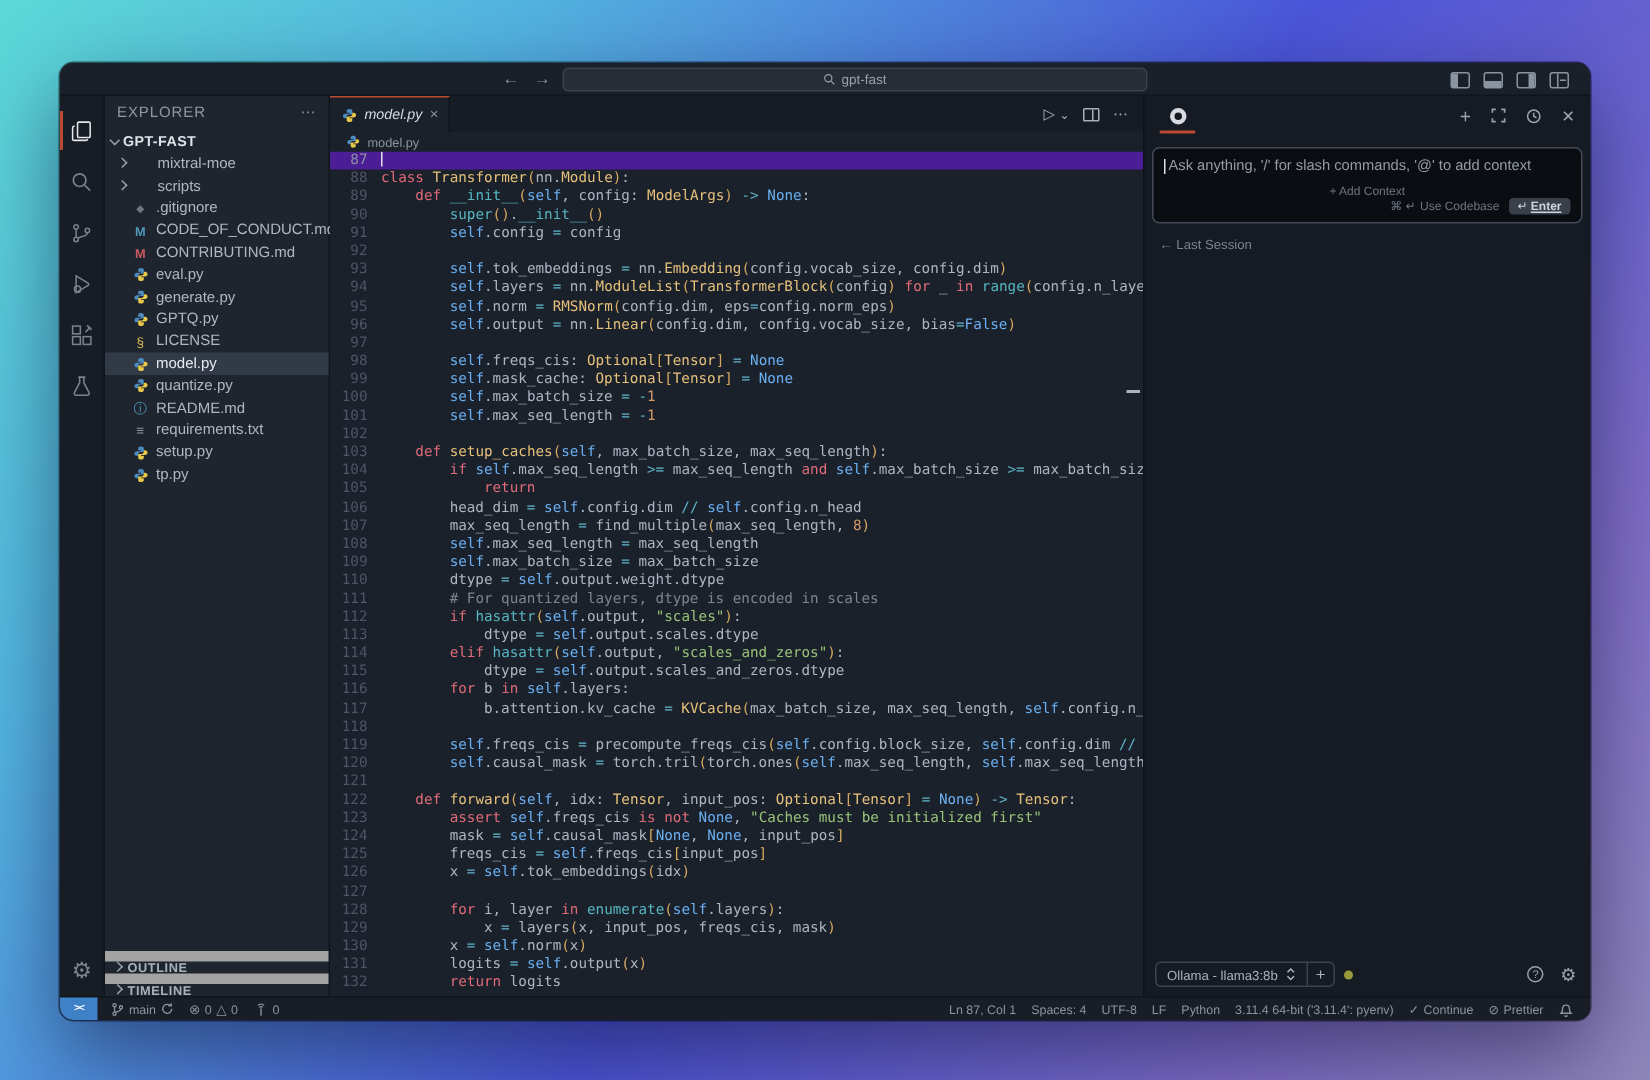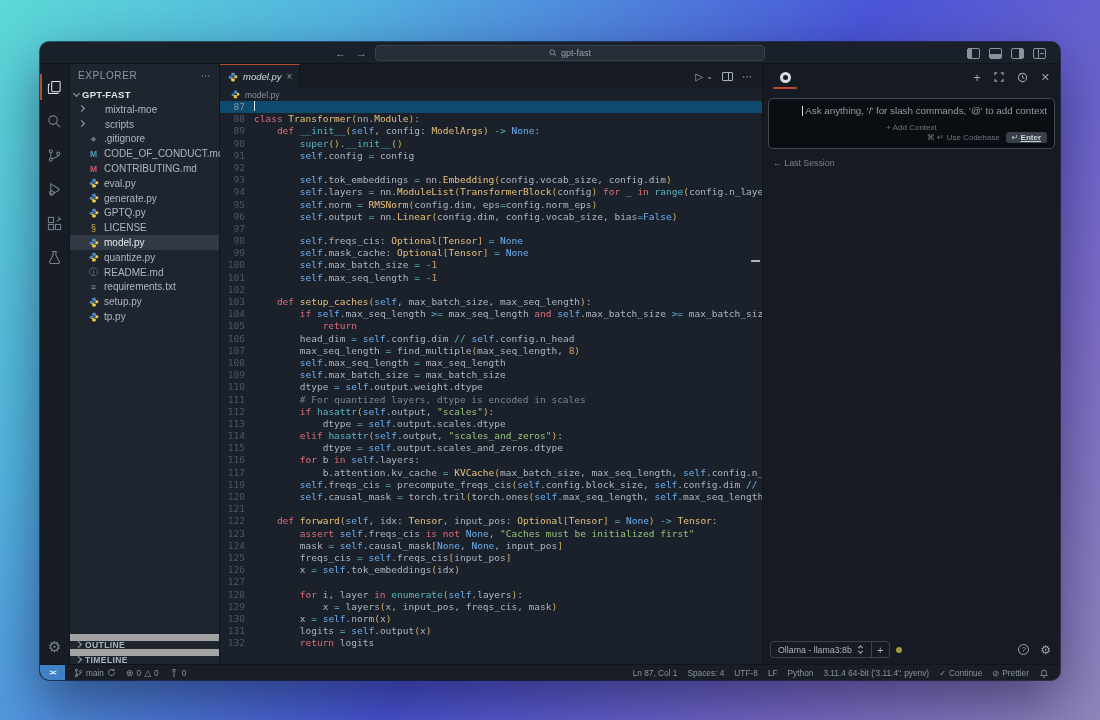--- a/index.html
+++ b/index.html
@@ -66,40 +66,40 @@
   .tab{ width:80px; background:#1b212b; border-top:1px solid var(--accent); border-right:1px solid #10141b;
     display:flex; align-items:center; gap:5px; padding:0 7px; font-size:9.5px; color:#d4d9df; font-style:italic; }
   .tab .close{ margin-left:auto; color:#8d96a0; font-style:normal; font-size:10px; }
   .tab-actions{ margin-left:auto; display:flex; align-items:center; gap:9px; padding-right:10px; color:#a7b0ba; font-size:10px; }
   .split-ic{ width:11px; height:9px; border:1px solid #a7b0ba; border-radius:1px; position:relative; }
   .split-ic::before{ content:""; position:absolute; left:5px; top:0; bottom:0; width:1px; background:#a7b0ba; }
   .breadcrumb{ height:13px; display:flex; align-items:center; gap:4px; padding-left:10px;
     font-size:8.5px; color:#8a939e; }
   .code{ flex:1; overflow:hidden; font-family:"DejaVu Sans Mono", monospace; font-size:9.5px; line-height:12.2px; position:relative; }
   .code-line{ display:flex; height:12.2px; white-space:pre; }
-  .code-line.active{ background:#0c4a6e; }
+  .code-line.active{ background:#4c1d95; }
   .ln{ width:34px; flex:none; text-align:right; padding-right:9px; color:#4d5566; }
   .code-line.active .ln{ color:#8a93a3; }
   .lc{ flex:1; min-width:0; overflow:hidden; }
   .cursor{ display:inline-block; width:1px; height:10px; background:#dfe3e8; vertical-align:-1px; }
   .scroll-marker{ position:absolute; right:2px; top:196px; width:9px; height:2px; background:#c9ced5; opacity:.85; }
   .tk-k{color:#df6b79}.tk-fn{color:#e5c07b}.tk-mg{color:#56b6c2}.tk-sf{color:#6ab0f3}
   .tk-c{color:#6ab0f3}.tk-bi{color:#56b6c2}.tk-cls{color:#e5c07b}.tk-num{color:#d19a66}
   .tk-str{color:#98c379}.tk-cm{color:#7d8590}.tk-op{color:#5fb3c9}.tk-pr{color:#d7aa5e}.tk-p{color:#adb5c0}
   
   .panel{ width:298px; background:#161b23; border-left:1px solid #0e1218;
     display:flex; flex-direction:column; }
   .panel-header{ height:26px; display:flex; align-items:center; padding:0 10px; }
   .c-logo{ width:11px; height:11px; border:3px solid #d8dce2; border-radius:50%; position:relative; }
   .c-logo-wrap{ display:flex; flex-direction:column; align-items:center; gap:4px; margin-top:6px; }
   .c-underline{ width:24px; height:2px; background:var(--accent); border-radius:1px; }
   .panel-header-icons{ margin-left:auto; display:flex; align-items:center; gap:13px; color:#9aa3ad; font-size:11px; }
   .inputbox{ margin:8px 5px 0 5px; background:#0a0d12; border:1px solid #434a56; border-radius:5px;
     padding:6px 7px 5px 7px; }
-  .ib-placeholder{ font-size:9.8px; color:#959ca6; display:flex; align-items:center; gap:2px;justify-content:flex-end; }
+  .ib-placeholder{ font-size:9.8px; color:#959ca6; display:flex; align-items:center; gap:2px; }
   .ib-bottom{ display:flex; align-items:center; margin-top:7px; font-size:8px; color:#6e7681;flex-direction:column; }
   .ib-right{ margin-left:auto; display:flex; align-items:center; gap:6px; }
   .enter-chip{ background:#3a4049; border-radius:3px; padding:1px 6px; color:#ced4db; font-size:8px; }
   .last-session{ margin:9px 10px; font-size:8.8px; color:#7a828d; }
   .panel-bottom{ margin-top:auto; display:flex; align-items:center; padding:5px 9px 6px 7px; gap:6px; }
   .model-group{ display:flex; align-items:center; border:1px solid #3c434e; border-radius:4px; height:17px; overflow:hidden; }
   .model-select{ display:flex; align-items:center; gap:5px; padding:0 7px; font-size:8.8px; color:#aab2bc; height:100%; }
   .model-plus{ width:18px; height:100%; display:flex; align-items:center; justify-content:center;
     border-left:1px solid #3c434e; color:#aab2bc; font-size:11px; }
   .dot{ width:6px; height:6px; border-radius:50%; background:#9b9b3d; }
@@ -362,20 +362,21 @@
           <div class="code-line"><span class="ln">108</span><span class="lc"><span class="tk-p">        </span><span class="tk-sf">self</span><span class="tk-p">.max_seq_length </span><span class="tk-op">=</span><span class="tk-p"> max_seq_length</span></span></div>
           <div class="code-line"><span class="ln">109</span><span class="lc"><span class="tk-p">        </span><span class="tk-sf">self</span><span class="tk-p">.max_batch_size </span><span class="tk-op">=</span><span class="tk-p"> max_batch_size</span></span></div>
           <div class="code-line"><span class="ln">110</span><span class="lc"><span class="tk-p">        dtype </span><span class="tk-op">=</span><span class="tk-p"> </span><span class="tk-sf">self</span><span class="tk-p">.output.weight.dtype</span></span></div>
           <div class="code-line"><span class="ln">111</span><span class="lc"><span class="tk-p">        </span><span class="tk-cm"># For quantized layers, dtype is encoded in scales</span></span></div>
           <div class="code-line"><span class="ln">112</span><span class="lc"><span class="tk-p">        </span><span class="tk-k">if</span><span class="tk-p"> </span><span class="tk-bi">hasattr</span><span class="tk-pr">(</span><span class="tk-sf">self</span><span class="tk-p">.output, </span><span class="tk-str">"scales"</span><span class="tk-pr">)</span><span class="tk-p">:</span></span></div>
           <div class="code-line"><span class="ln">113</span><span class="lc"><span class="tk-p">            dtype </span><span class="tk-op">=</span><span class="tk-p"> </span><span class="tk-sf">self</span><span class="tk-p">.output.scales.dtype</span></span></div>
           <div class="code-line"><span class="ln">114</span><span class="lc"><span class="tk-p">        </span><span class="tk-k">elif</span><span class="tk-p"> </span><span class="tk-bi">hasattr</span><span class="tk-pr">(</span><span class="tk-sf">self</span><span class="tk-p">.output, </span><span class="tk-str">"scales_and_zeros"</span><span class="tk-pr">)</span><span class="tk-p">:</span></span></div>
           <div class="code-line"><span class="ln">115</span><span class="lc"><span class="tk-p">            dtype </span><span class="tk-op">=</span><span class="tk-p"> </span><span class="tk-sf">self</span><span class="tk-p">.output.scales_and_zeros.dtype</span></span></div>
           <div class="code-line"><span class="ln">116</span><span class="lc"><span class="tk-p">        </span><span class="tk-k">for</span><span class="tk-p"> b </span><span class="tk-k">in</span><span class="tk-p"> </span><span class="tk-sf">self</span><span class="tk-p">.layers:</span></span></div>
           <div class="code-line"><span class="ln">117</span><span class="lc"><span class="tk-p">            b.attention.kv_cache </span><span class="tk-op">=</span><span class="tk-p"> </span><span class="tk-cls">KVCache</span><span class="tk-pr">(</span><span class="tk-p">max_batch_size, max_seq_length, </span><span class="tk-sf">self</span><span class="tk-p">.config.n_local_heads,</span></span></div>
+          <div class="code-line"><span class="ln">118</span><span class="lc"></span></div>
           <div class="code-line"><span class="ln">119</span><span class="lc"><span class="tk-p">        </span><span class="tk-sf">self</span><span class="tk-p">.freqs_cis </span><span class="tk-op">=</span><span class="tk-p"> precompute_freqs_cis</span><span class="tk-pr">(</span><span class="tk-sf">self</span><span class="tk-p">.config.block_size, </span><span class="tk-sf">self</span><span class="tk-p">.config.dim </span><span class="tk-op">//</span><span class="tk-p"> </span></span></div>
           <div class="code-line"><span class="ln">120</span><span class="lc"><span class="tk-p">        </span><span class="tk-sf">self</span><span class="tk-p">.causal_mask </span><span class="tk-op">=</span><span class="tk-p"> torch.tril</span><span class="tk-pr">(</span><span class="tk-p">torch.ones</span><span class="tk-pr">(</span><span class="tk-sf">self</span><span class="tk-p">.max_seq_length, </span><span class="tk-sf">self</span><span class="tk-p">.max_seq_length, dtype</span></span></div>
           <div class="code-line"><span class="ln">121</span><span class="lc"></span></div>
           <div class="code-line"><span class="ln">122</span><span class="lc"><span class="tk-p">    </span><span class="tk-k">def</span><span class="tk-p"> </span><span class="tk-fn">forward</span><span class="tk-pr">(</span><span class="tk-sf">self</span><span class="tk-p">, idx: </span><span class="tk-cls">Tensor</span><span class="tk-p">, input_pos: </span><span class="tk-cls">Optional</span><span class="tk-pr">[</span><span class="tk-cls">Tensor</span><span class="tk-pr">]</span><span class="tk-p"> </span><span class="tk-op">=</span><span class="tk-p"> </span><span class="tk-c">None</span><span class="tk-pr">)</span><span class="tk-p"> </span><span class="tk-op">-&gt;</span><span class="tk-p"> </span><span class="tk-cls">Tensor</span><span class="tk-p">:</span></span></div>
           <div class="code-line"><span class="ln">123</span><span class="lc"><span class="tk-p">        </span><span class="tk-k">assert</span><span class="tk-p"> </span><span class="tk-sf">self</span><span class="tk-p">.freqs_cis </span><span class="tk-k">is</span><span class="tk-p"> </span><span class="tk-k">not</span><span class="tk-p"> </span><span class="tk-c">None</span><span class="tk-p">, </span><span class="tk-str">"Caches must be initialized first"</span></span></div>
           <div class="code-line"><span class="ln">124</span><span class="lc"><span class="tk-p">        mask </span><span class="tk-op">=</span><span class="tk-p"> </span><span class="tk-sf">self</span><span class="tk-p">.causal_mask</span><span class="tk-pr">[</span><span class="tk-c">None</span><span class="tk-p">, </span><span class="tk-c">None</span><span class="tk-p">, input_pos</span><span class="tk-pr">]</span></span></div>
           <div class="code-line"><span class="ln">125</span><span class="lc"><span class="tk-p">        freqs_cis </span><span class="tk-op">=</span><span class="tk-p"> </span><span class="tk-sf">self</span><span class="tk-p">.freqs_cis</span><span class="tk-pr">[</span><span class="tk-p">input_pos</span><span class="tk-pr">]</span></span></div>
           <div class="code-line"><span class="ln">126</span><span class="lc"><span class="tk-p">        x </span><span class="tk-op">=</span><span class="tk-p"> </span><span class="tk-sf">self</span><span class="tk-p">.tok_embeddings</span><span class="tk-pr">(</span><span class="tk-p">idx</span><span class="tk-pr">)</span></span></div>
           <div class="code-line"><span class="ln">127</span><span class="lc"></span></div>
           <div class="code-line"><span class="ln">128</span><span class="lc"><span class="tk-p">        </span><span class="tk-k">for</span><span class="tk-p"> i, layer </span><span class="tk-k">in</span><span class="tk-p"> </span><span class="tk-bi">enumerate</span><span class="tk-pr">(</span><span class="tk-sf">self</span><span class="tk-p">.layers</span><span class="tk-pr">)</span><span class="tk-p">:</span></span></div>

